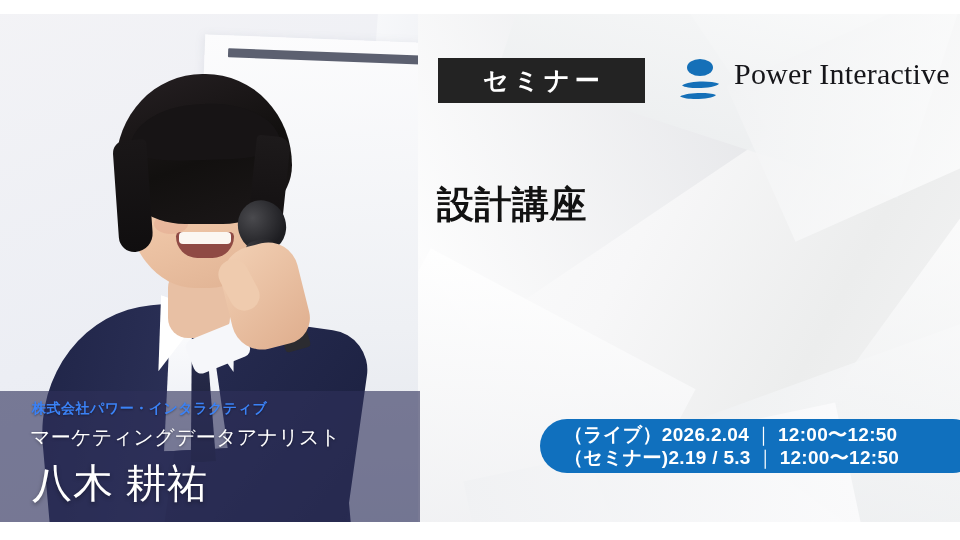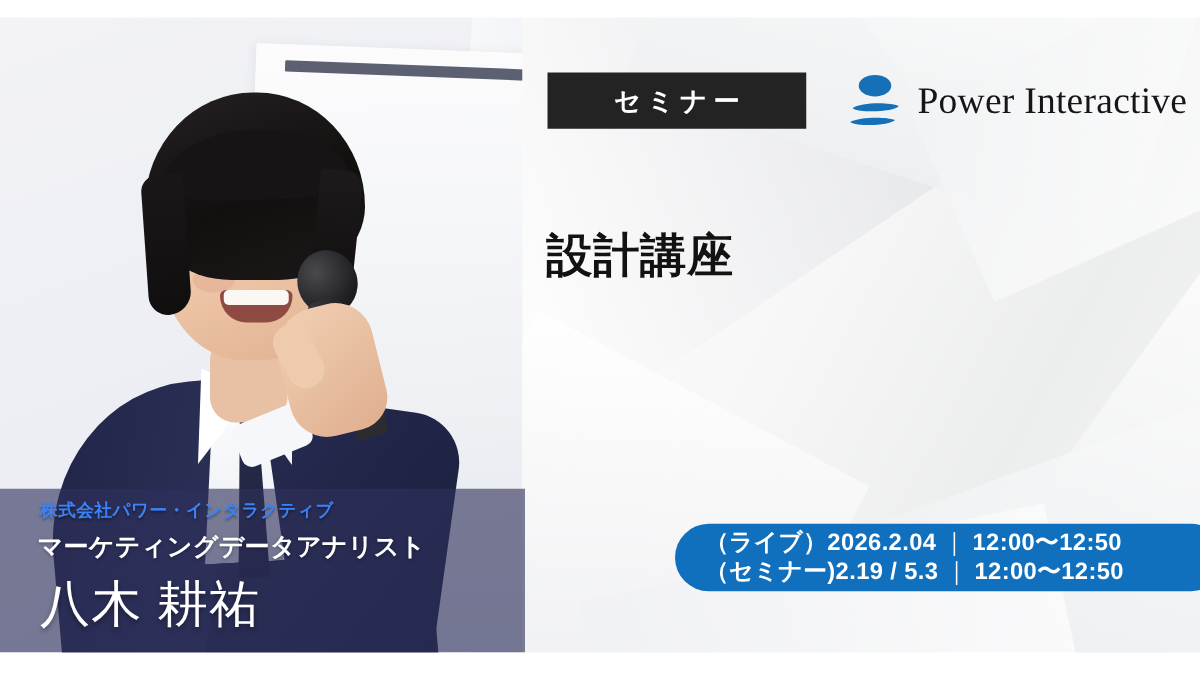--- a/index.html
+++ b/index.html
@@ -341,21 +341,21 @@
     letter-spacing: .5px;
     text-shadow: 0 1px 2px rgba(0,0,0,.35);
     white-space: nowrap;
   }
   .speaker-role {
     position: absolute;
     left: 30px; top: 424px;
     z-index: 21;
     color: #ffffff;
     font-size: 20px;
-    font-weight: bold;
+    font-weight: normal;
     letter-spacing: .3px;
     text-shadow: 0 1px 3px rgba(0,0,0,.35);
     white-space: nowrap;
   }
   .speaker-name {
     position: absolute;
     left: 32px; top: 456px;
     z-index: 21;
     color: #ffffff;
     font-size: 40px;
@@ -371,34 +371,33 @@
     left: 438px; top: 58px;
     width: 207px; height: 45px;
     background: #232323;
     z-index: 30;
     display: flex;
     align-items: center;
     justify-content: center;
   }
   .badge-label {
     color: #ffffff;
-    font-size: 21px;
+    font-size: 25px;
     font-weight: bold;
     letter-spacing: 5px;
     text-indent: 5px;
   }
 
   
   .brand {
     position: absolute;
     left: 676px; top: 57px;
     height: 48px;
     z-index: 30;
     display: flex;
-    align-items: center;
   }
   .brand-mark {
     width: 52px; height: 46px;
     margin-right: 6px;
     flex: 0 0 auto;
   }
   .brand-name {
     font-family: "Liberation Serif", "DejaVu Serif", serif;
     font-size: 30px;
     color: #16161a;

